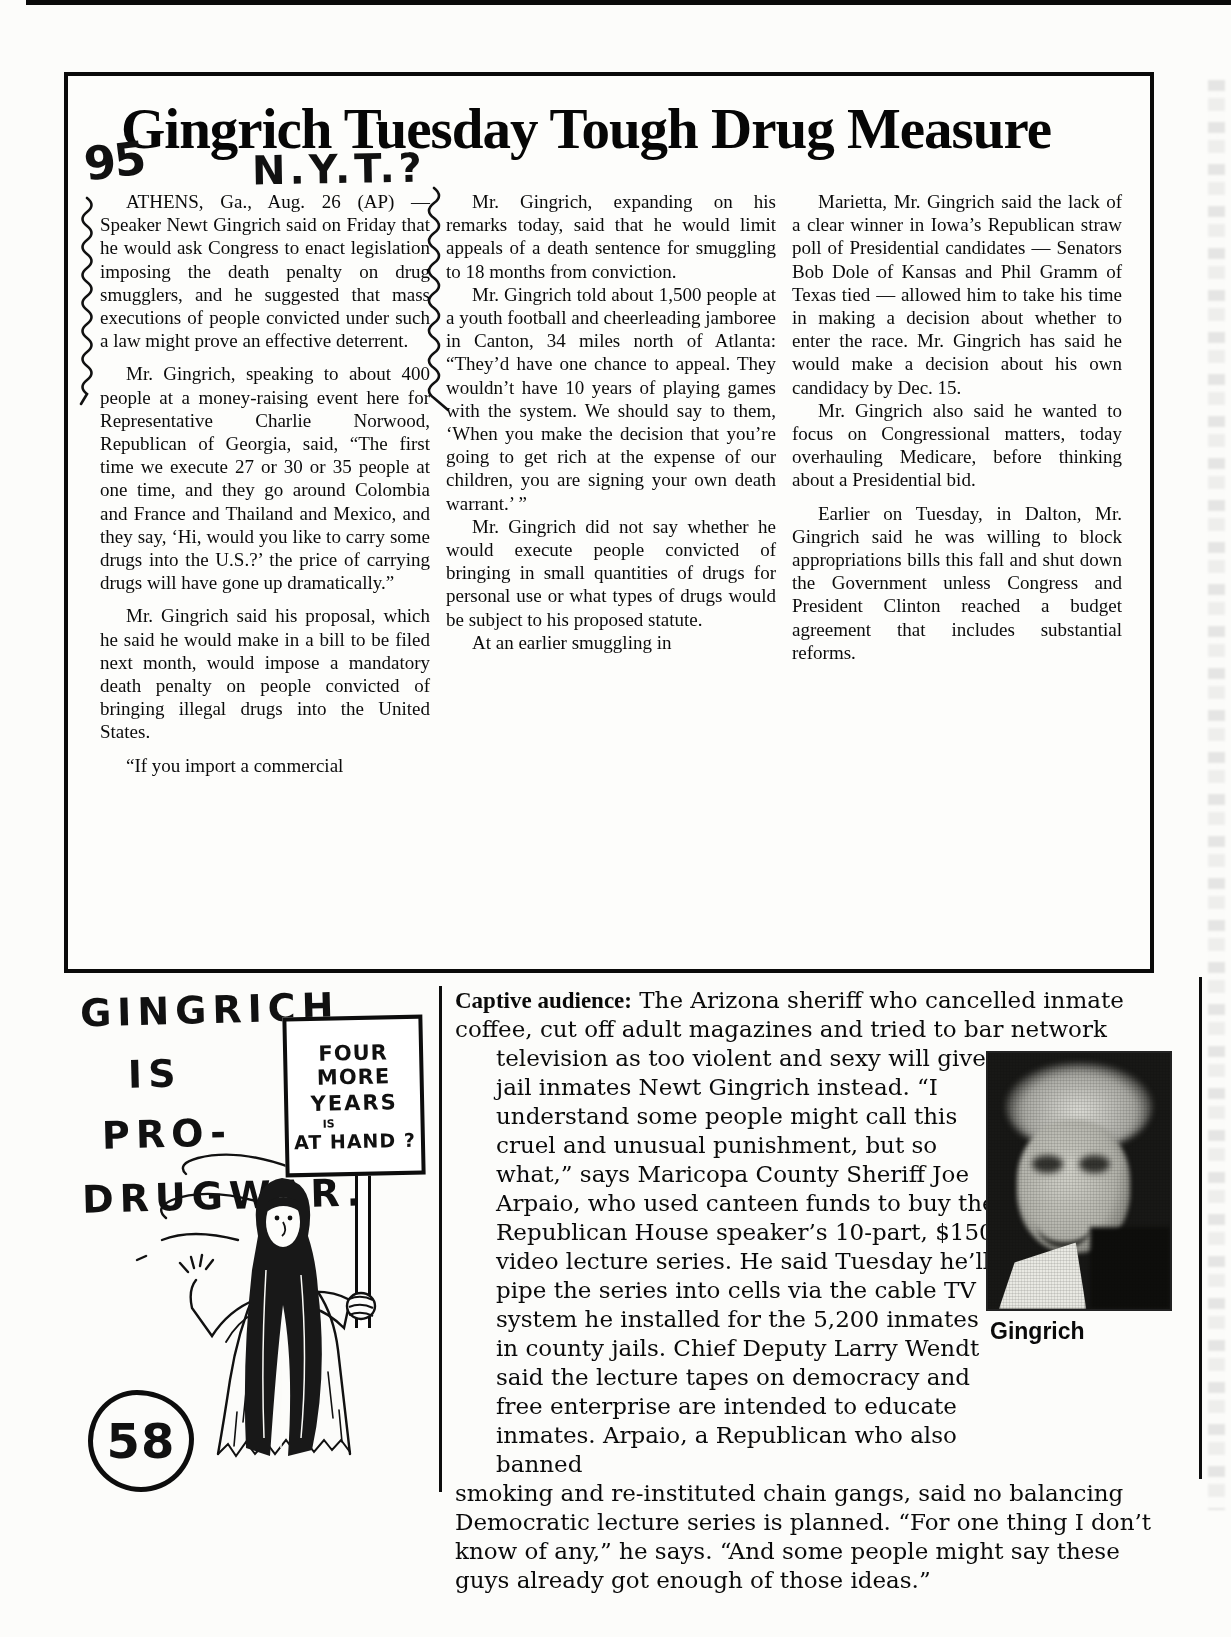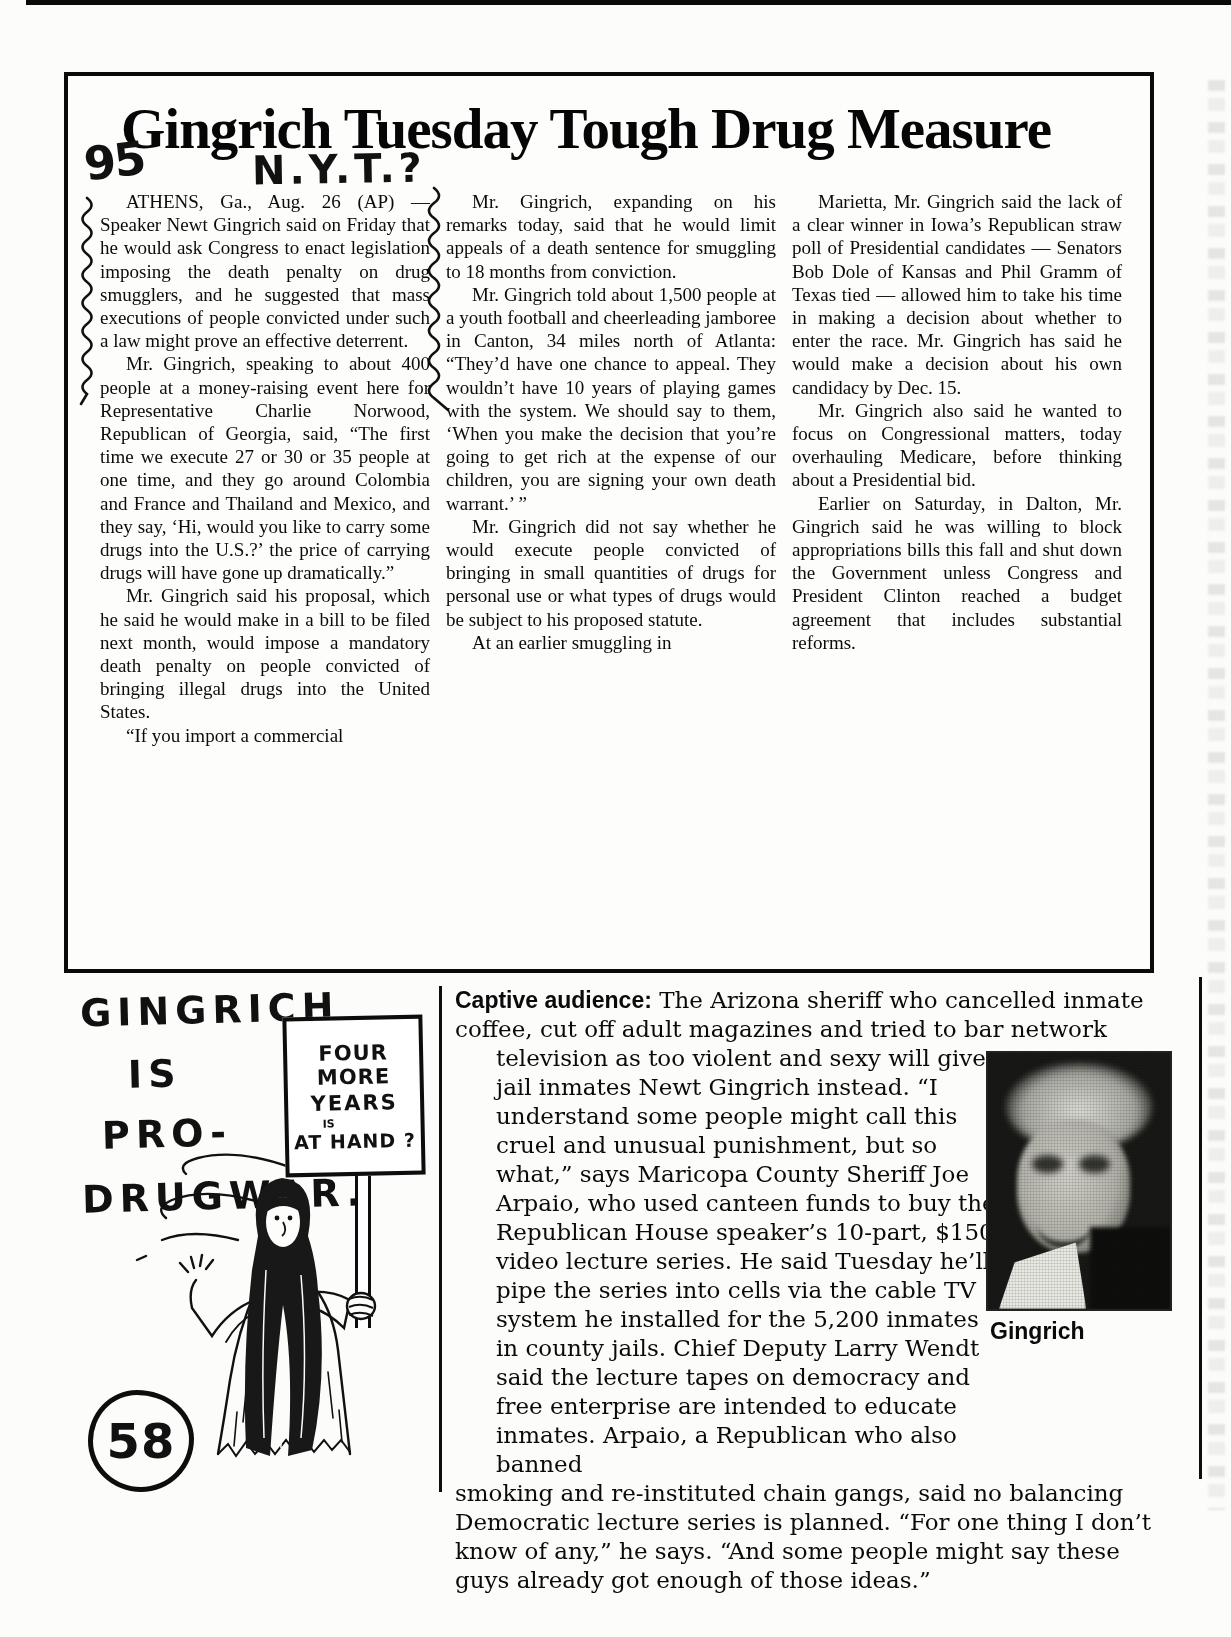--- a/index.html
+++ b/index.html
@@ -15,21 +15,21 @@
                background:#fdfdfb;overflow:hidden;}
   #headline{position:absolute;left:96px;top:96px;width:980px;text-align:center;
             font-size:57px;font-weight:bold;letter-spacing:-1px;color:#060606;
             font-family:"Liberation Serif",serif;}
   .hand{font-family:"DejaVu Sans",sans-serif;font-weight:bold;color:#111;}
   #hw-95{position:absolute;left:84px;top:134px;font-size:46px;transform:rotate(-7deg);letter-spacing:-2px;}
   #hw-nyt{position:absolute;left:252px;top:146px;font-size:40px;transform:rotate(-1deg);letter-spacing:4px;}
   #columns{position:absolute;left:100px;top:190px;width:1022px;display:flex;gap:16px;justify-content:flex-end;}
   .col{flex:1 1 0;font-size:19px;line-height:23.2px;text-align:justify;color:#0b0b0b;}
   .col p{margin:0;text-indent:26px;}
-  .col p.gap{}
+  .col p.gap{margin-top:10px;}
   .squiggle{position:absolute;}
   
   #divider-v{position:absolute;left:439px;top:986px;width:3px;height:506px;background:#0d0d0d;}
   #right-rule{position:absolute;left:1199px;top:977px;width:3px;height:502px;background:#0d0d0d;}
   .note-line{position:absolute;font-size:38px;letter-spacing:6px;transform:rotate(-1.5deg);}
   #sign{position:absolute;left:284px;top:1016px;width:132px;height:152px;border:4px solid #0d0d0d;
         background:#fff;transform:rotate(-1.2deg);text-align:center;display:flex;flex-direction:column;
         justify-content:center;}
   #sign .s1{font-size:21px;letter-spacing:1px;}
   #sign .s2{font-size:21px;letter-spacing:2px;margin-top:2px;}
@@ -39,21 +39,21 @@
         border-left:3px solid #0d0d0d;border-right:3px solid #0d0d0d;}
   #cartoon-svg{position:absolute;left:80px;top:1140px;}
   #num-58{position:absolute;left:88px;top:1390px;width:96px;height:92px;border:5px solid #0d0d0d;
           border-radius:46% 54% 50% 50% / 50% 48% 52% 50%;display:flex;align-items:center;justify-content:center;
           font-size:48px;letter-spacing:1px;}
   
   #captive{position:absolute;left:455px;top:986px;font-family:"DejaVu Serif",serif;font-size:23px;
            line-height:29px;color:#0a0a0a;}
   #captive .wide{width:700px;}
   #captive .narrow{width:505px;margin-left:41px;}
-  #captive-label{font-family:Liberation Sans, sans-serif;font-weight:bold;font-size:23px;}
+  #captive-label{font-family:Liberation Serif, serif;font-weight:bold;font-size:23px;}
   #photo{position:absolute;left:988px;top:1053px;width:182px;height:256px;background:#181816;
          overflow:hidden;outline:2px solid #222;}
   #photo .hair{position:absolute;left:10%;top:4%;width:80%;height:34%;border-radius:50%;
     background:radial-gradient(ellipse at 50% 55%,#dcdcd6 0%,#a8a8a2 55%,rgba(40,40,38,0) 78%);filter:blur(3px);}
   #photo .face{position:absolute;left:16%;top:26%;width:62%;height:52%;border-radius:46%;
     background:radial-gradient(ellipse at 45% 42%,#d0d0c8 0%,#b3b3ab 55%,#6e6e68 85%,rgba(30,30,28,0) 100%);filter:blur(2px);}
   #photo .brow{position:absolute;width:17%;height:7%;background:#33332f;border-radius:50%;filter:blur(3px);}
   #photo .b1{left:24%;top:40%;} #photo .b2{left:50%;top:40%;}
   #photo .smile{position:absolute;left:27%;top:58%;width:30%;height:16%;border-bottom:6px solid #2a2a26;
     border-radius:50%;filter:blur(2px);}
@@ -96,21 +96,21 @@
     </div>
     <div class="col">
       <p>Mr. Gingrich, expanding on his remarks today, said that he would limit appeals of a death sentence for smuggling to 18 months from conviction.</p>
       <p>Mr. Gingrich told about 1,500 people at a youth football and cheerleading jamboree in Canton, 34 miles north of Atlanta: “They’d have one chance to appeal. They wouldn’t have 10 years of playing games with the system. We should say to them, ‘When you make the decision that you’re going to get rich at the expense of our children, you are signing your own death warrant.’ ”</p>
       <p>Mr. Gingrich did not say whether he would execute people convicted of bringing in small quantities of drugs for personal use or what types of drugs would be subject to his proposed statute.</p>
       <p>At an earlier smuggling in</p>
     </div>
     <div class="col">
       <p>Marietta, Mr. Gingrich said the lack of a clear winner in Iowa’s Republican straw poll of Presidential candidates — Senators Bob Dole of Kansas and Phil Gramm of Texas tied — allowed him to take his time in making a decision about whether to enter the race. Mr. Gingrich has said he would make a decision about his own candidacy by Dec. 15.</p>
       <p>Mr. Gingrich also said he wanted to focus on Congressional matters, today overhauling Medicare, before thinking about a Presidential bid.</p>
-      <p class="gap">Earlier on Saturday, in Dalton, Mr. Gingrich said he was willing to block appropriations bills this fall and shut down the Government unless Congress and President Clinton reached a budget agreement that includes substantial reforms.</p>
+      <p class="gap">Earlier on Tuesday, in Dalton, Mr. Gingrich said he was willing to block appropriations bills this fall and shut down the Government unless Congress and President Clinton reached a budget agreement that includes substantial reforms.</p>
     </div>
   </div>
 
   <div class="note-line hand" style="left:80px;top:988px;">GINGRICH</div>
   <div class="note-line hand" style="left:128px;top:1052px;">IS</div>
   <div class="note-line hand" style="left:102px;top:1112px;">PRO-</div>
   <div class="note-line hand" style="left:82px;top:1174px;">DRUGWAR.</div>
 
   <div id="pole"></div>
 

